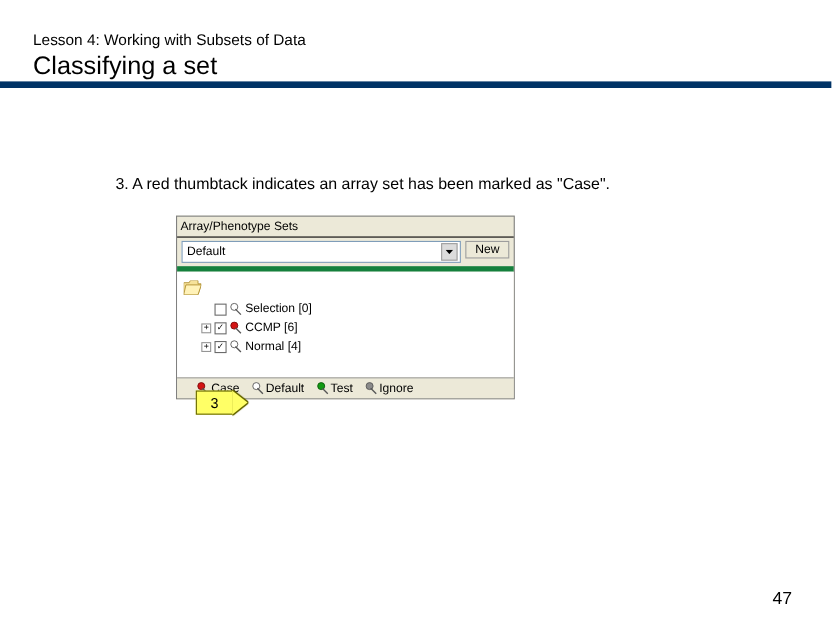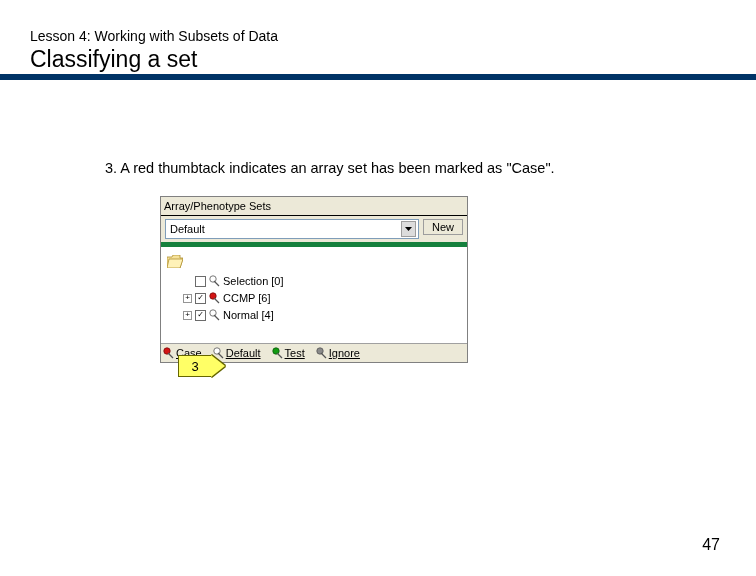--- a/index.html
+++ b/index.html
@@ -116,24 +116,23 @@
   .pin { display:inline-block; position:relative; width:11px; height:12px; }
   .pin svg { display:block; }
   .folder {
     width: 16px; height: 13px;
   }
   .tree-label { white-space: nowrap; }
   .panel-footer {
     display: flex;
     align-items: center;
     gap: 11px;
-    padding: 3px 2px;
+    padding: 3px 18px;
     border-top: 1px solid #a0a0a0;
     background: #ece9d8;
-    text-decoration: underline;
   }
   .footer-item { display: flex; align-items: center; gap: 2px; }
   .callout {
     position: absolute;
     left: 178px;
     top: 355px;
     display: flex;
     align-items: center;
   }
   .callout-box {

